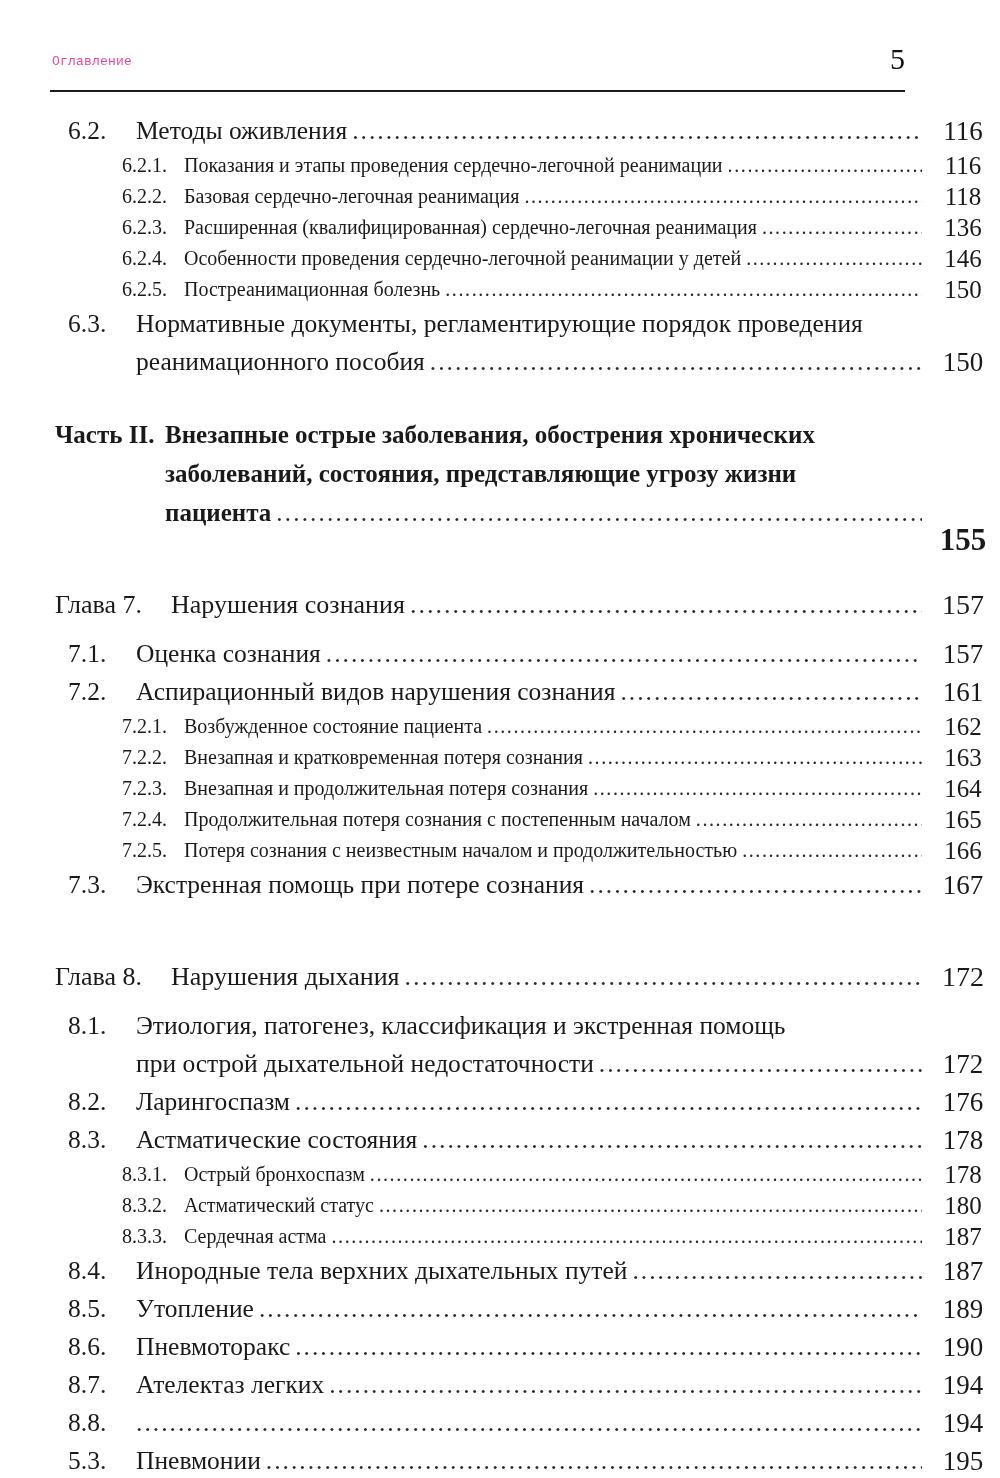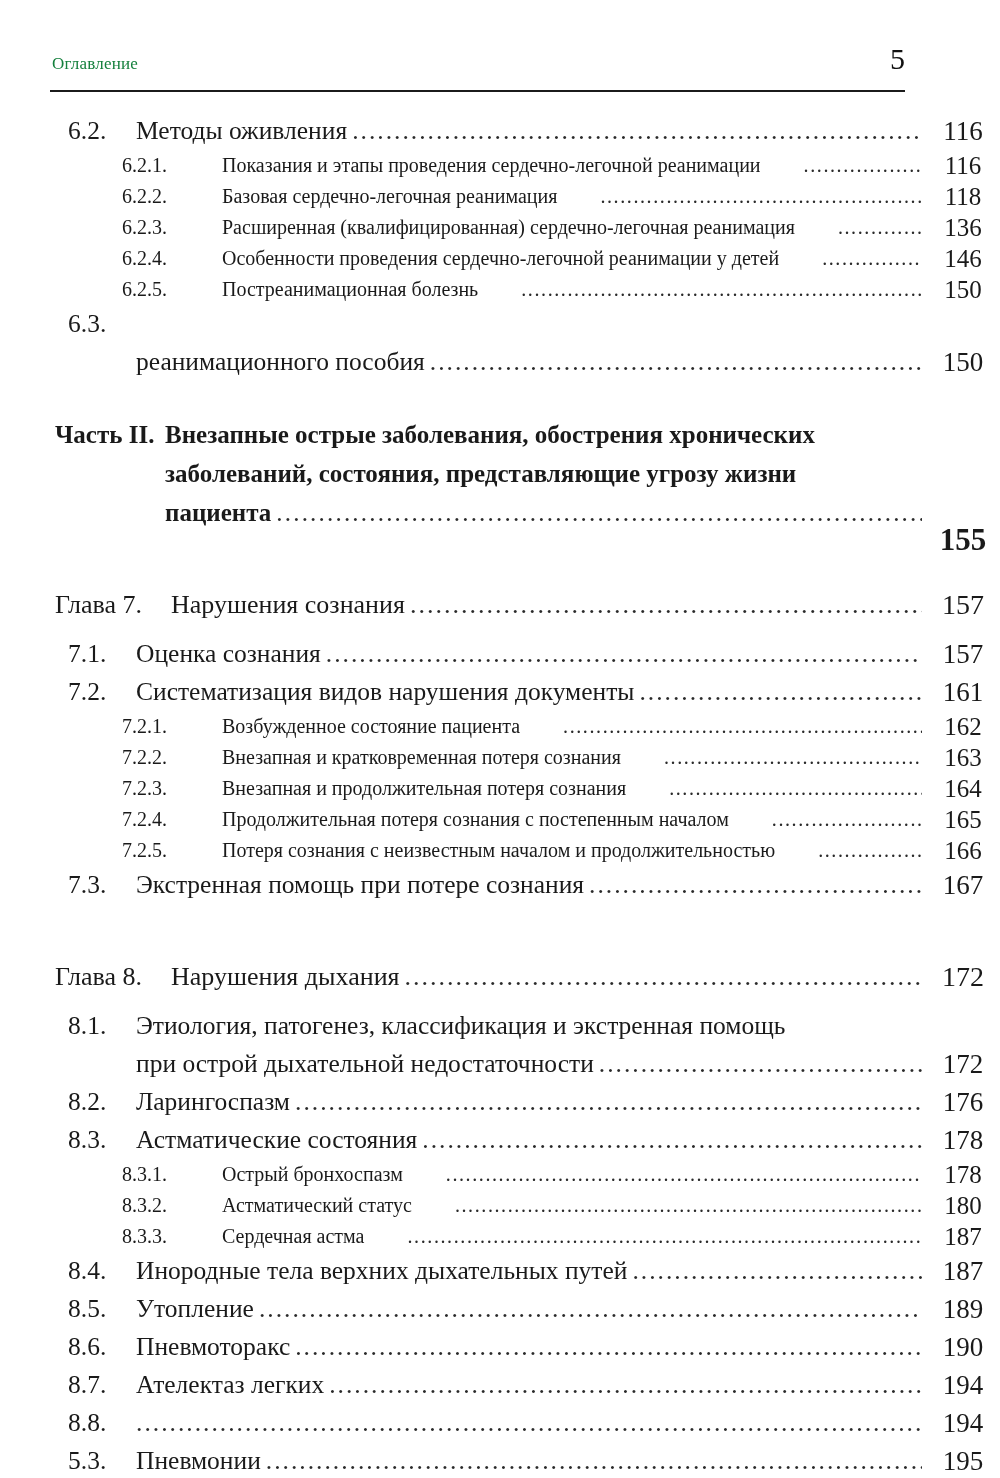--- a/index.html
+++ b/index.html
@@ -30,23 +30,24 @@
     position: absolute;
     left: 50px;
     top: 48px;
     width: 855px;
     height: 36px;
   }
   .runhead-title {
     position: absolute;
     left: 2px;
     top: 6px;
-    font-size: 17px;
+    font-size: 13px;
     letter-spacing: .2px;
-    color: #15803d;
+    color: #ec4899;
+    font-family: Liberation Mono, monospace;
   }
   .runhead-folio {
     position: absolute;
     right: 0px;
     top: -6px;
     font-size: 30px;
     color: #111;
   }
   .runhead-rule {
     position: absolute;
@@ -128,21 +129,20 @@
     width: 68px;
     margin-left: 68px;
     text-align: left;
   }
   .lvl2 .pg { font-size: 27px; }
 
   
   .lvl3 {
     font-size: 20px;
     line-height: 31px;
-    gap: 38px;
   }
   .lvl3 .num {
     width: 62px;
     margin-left: 122px;
     text-align: left;
   }
   .lvl3 .pg { font-size: 25px; }
   .lvl3 .leader { letter-spacing: 1.6px; }
 
   
@@ -234,20 +234,21 @@
         <div class="line lvl3">
           <span class="num">6.2.5.</span>
           <span class="title">Постреанимационная болезнь</span>
           <span class="leader"></span>
           <span class="pg">150</span>
         </div>
       </div>
       <div class="entry">
         <div class="line lvl2">
           <span class="num">6.3.</span>
+          <span class="title">Нормативные документы, регламентирующие порядок проведения</span>
         </div>
         <div class="line lvl2 cont">
           <span class="num">6.3.</span>
           <span class="title">реанимационного пособия</span>
           <span class="leader"></span>
           <span class="pg">150</span>
         </div>
       </div>
       <div class="gap-part"></div>
       <div class="entry">
@@ -280,21 +281,21 @@
         <div class="line lvl2">
           <span class="num">7.1.</span>
           <span class="title">Оценка сознания</span>
           <span class="leader"></span>
           <span class="pg">157</span>
         </div>
       </div>
       <div class="entry">
         <div class="line lvl2">
           <span class="num">7.2.</span>
-          <span class="title">Систематизация видов нарушения документы</span>
+          <span class="title">Аспирационный видов нарушения сознания</span>
           <span class="leader"></span>
           <span class="pg">161</span>
         </div>
       </div>
       <div class="entry">
         <div class="line lvl3">
           <span class="num">7.2.1.</span>
           <span class="title">Возбужденное состояние пациента</span>
           <span class="leader"></span>
           <span class="pg">162</span>

